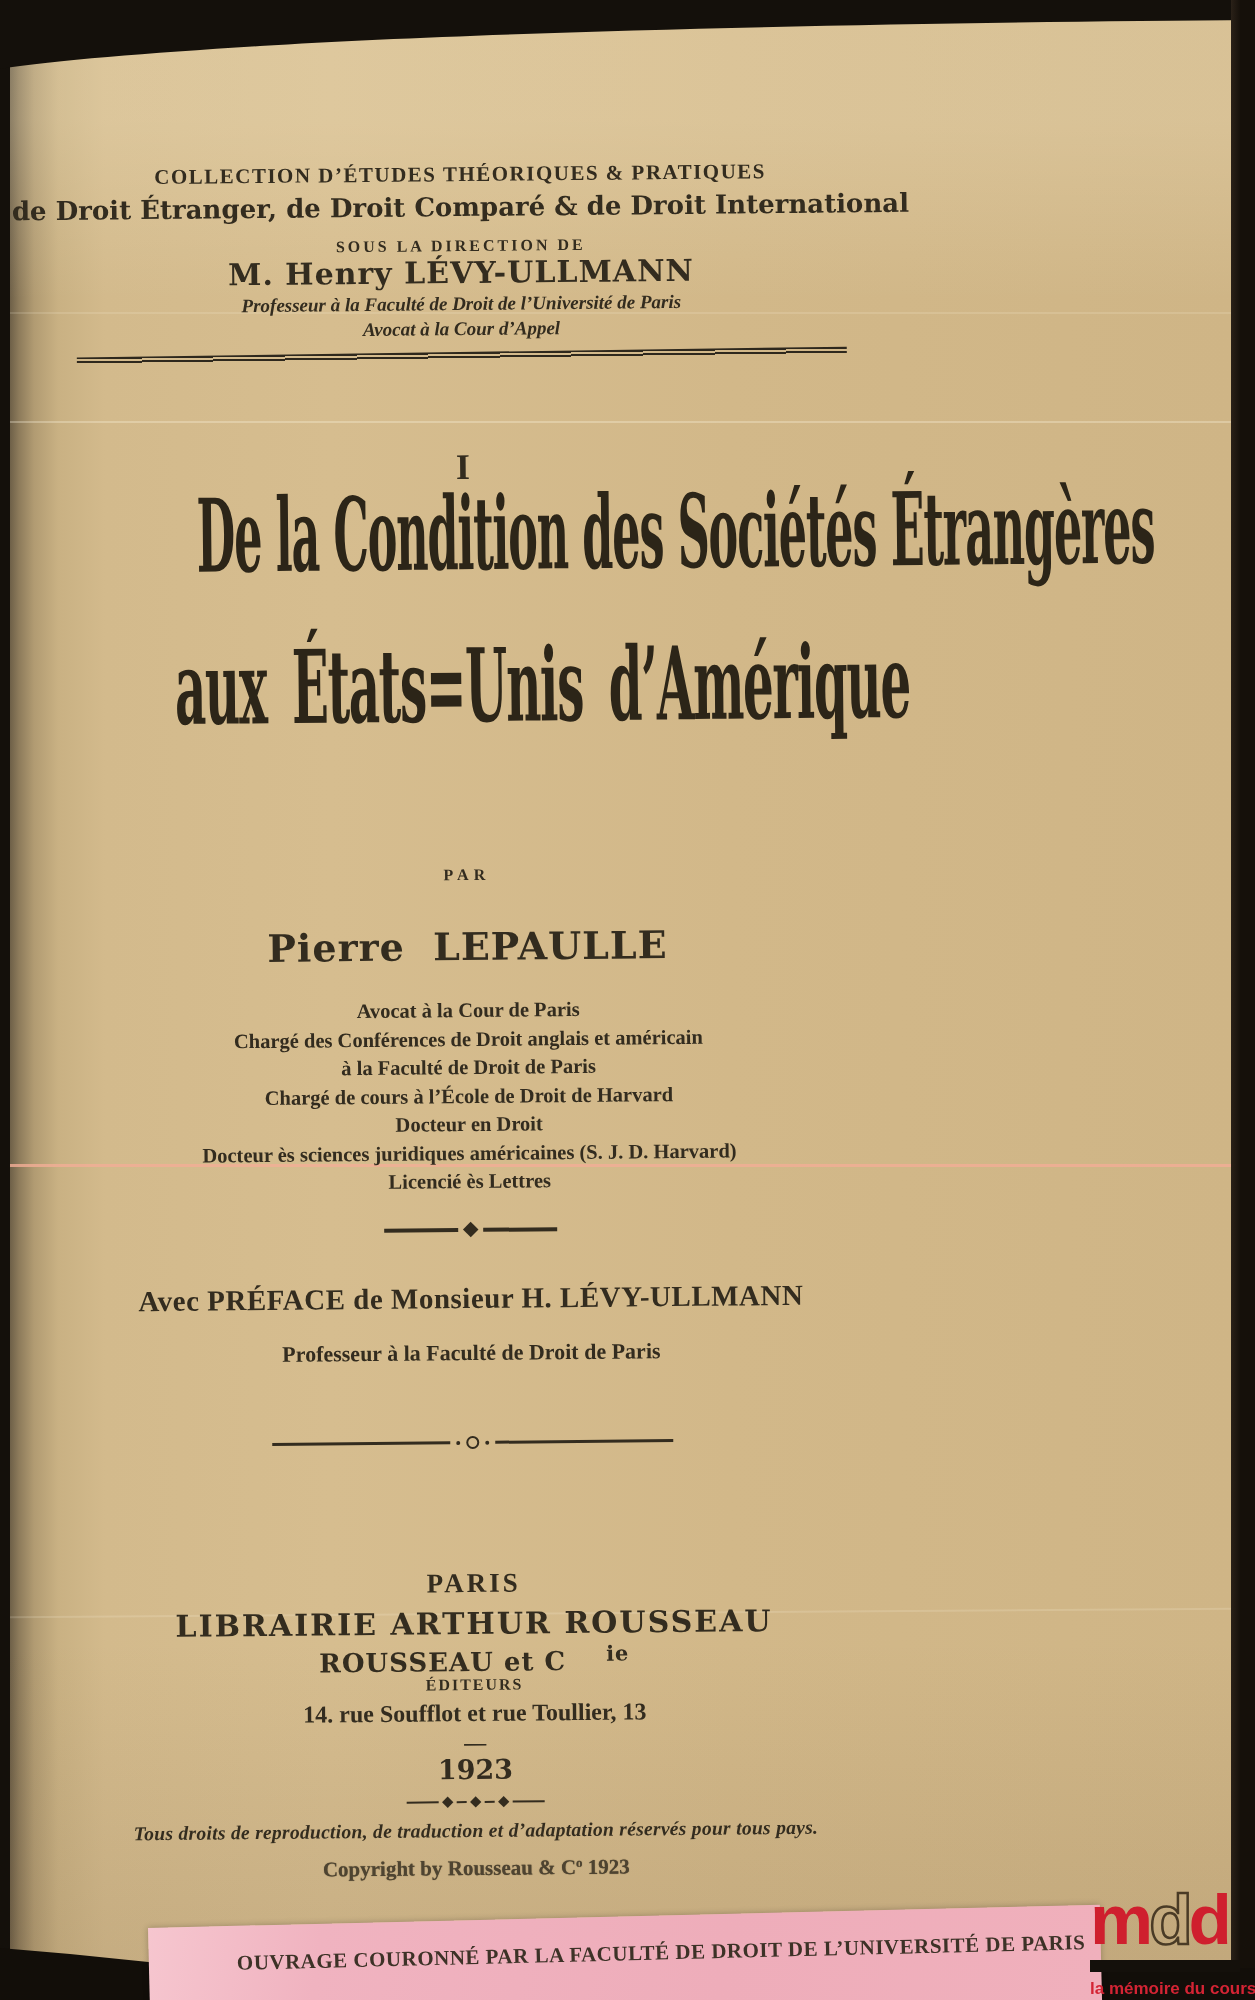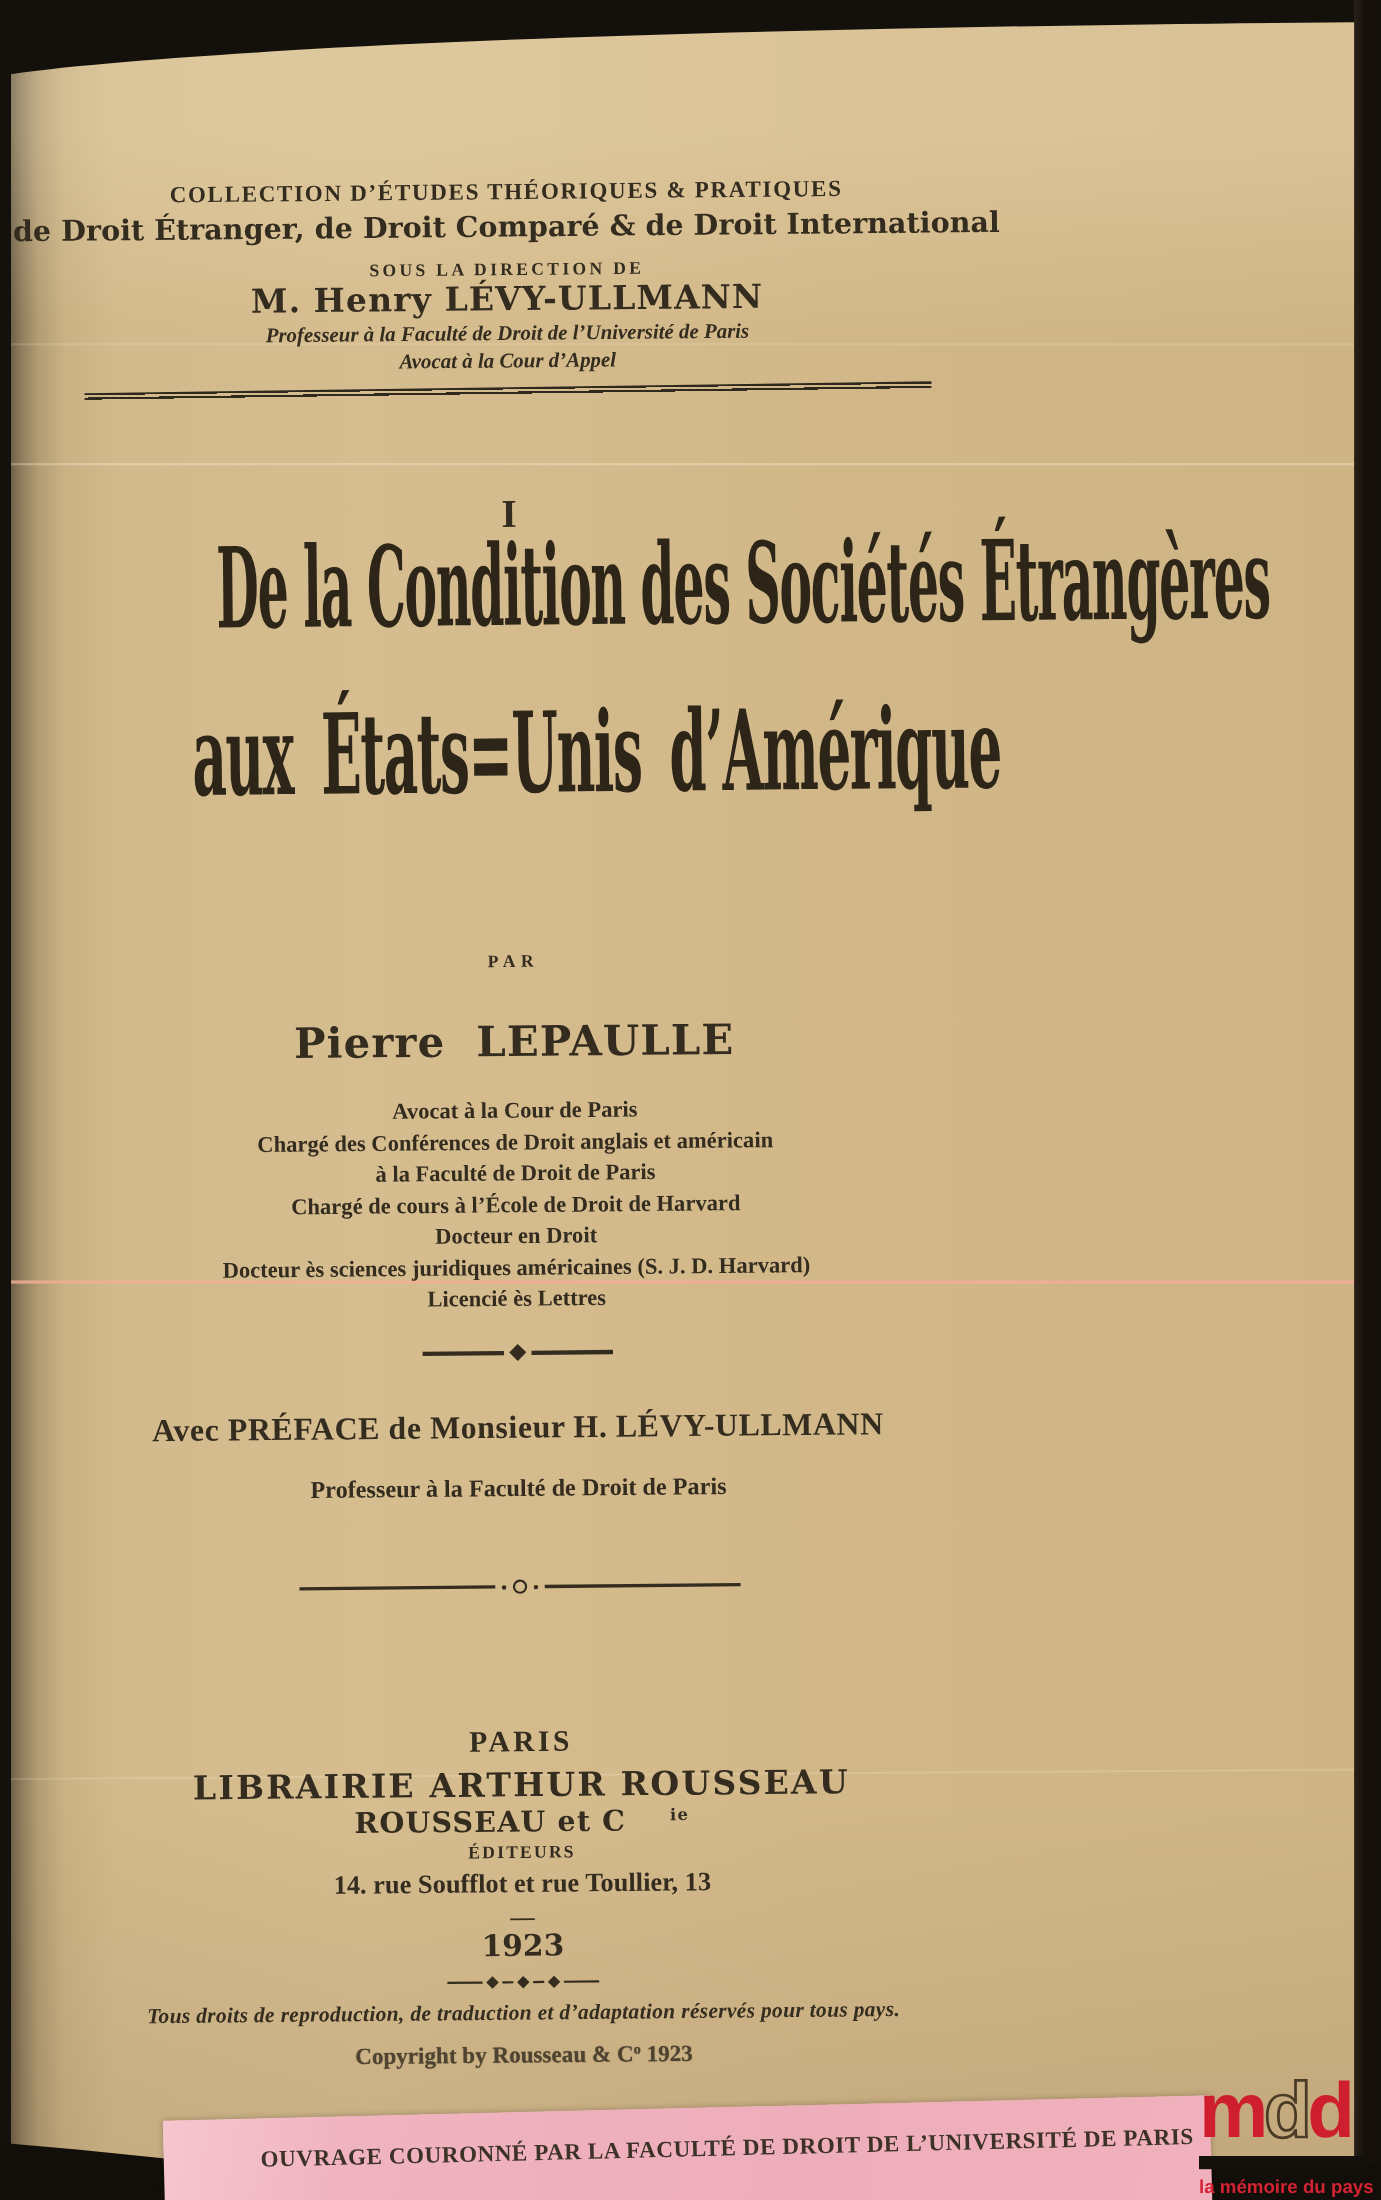--- a/index.html
+++ b/index.html
@@ -59,21 +59,21 @@
   .div-diamond .dia{width:11px;height:11px;background:#332c1f;transform:rotate(45deg);}
   .p1{top:1282px;font-size:29px;letter-spacing:.5px;}
   .p2{top:1340px;font-size:22px;}
   .div-ring{position:absolute;top:1436px;left:0;width:100%;display:flex;align-items:center;justify-content:center;gap:6px;}
   .div-ring .seg{width:178px;height:3px;background:#332c1f;}
   .div-ring .dot{width:4px;height:4px;border-radius:50%;background:#332c1f;}
   .div-ring .ring{width:9px;height:9px;border:2.5px solid #332c1f;border-radius:50%;}
   .city{top:1568px;font-size:27px;letter-spacing:3px;}
   .pub1{top:1606px;font-size:30px;letter-spacing:2px;}
   .pub2{top:1642px;font-size:26px;letter-spacing:1px;}
-  .pub2 sup{font-size:15px;vertical-align:9px;margin-left:40px;}
+  .pub2 sup{font-size:21px;vertical-align:9px;margin-left:40px;}
   .role{top:1676px;font-size:16px;letter-spacing:2px;}
   .addr{top:1700px;font-size:24px;}
   .dash{top:1730px;font-size:22px;}
   .year{top:1754px;font-size:27px;}
   .orn3{position:absolute;top:1798px;left:0;width:100%;display:flex;align-items:center;justify-content:center;gap:5px;}
   .orn3 .seg{width:32px;height:2px;background:#332c1f;}
   .orn3 .seg.s{width:10px;}
   .orn3 .dia{width:8px;height:8px;background:#332c1f;transform:rotate(45deg);}
   .rights{top:1820px;font-size:19.5px;font-style:italic;letter-spacing:.3px;}
   .copyr{top:1856px;font-size:21px;opacity:.82;text-shadow:0 0 1px #55482f;}
@@ -185,14 +185,14 @@
 <div class="bottom-strip"></div>
 <div class="bottom-right-black"></div>
 
 <div class="award">
   <div class="txt">OUVRAGE COURONNÉ PAR LA FACULTÉ DE DROIT DE L’UNIVERSITÉ DE PARIS</div>
 </div>
 
 <div class="mdd">
   <div class="letters"><span>m</span><span class="outline">d</span><span>d</span></div>
   <div class="bar"></div>
-  <div class="tagline">la mémoire du pays</div>
+  <div class="tagline">la mémoire du cours</div>
 </div>
 
 </body></html>

